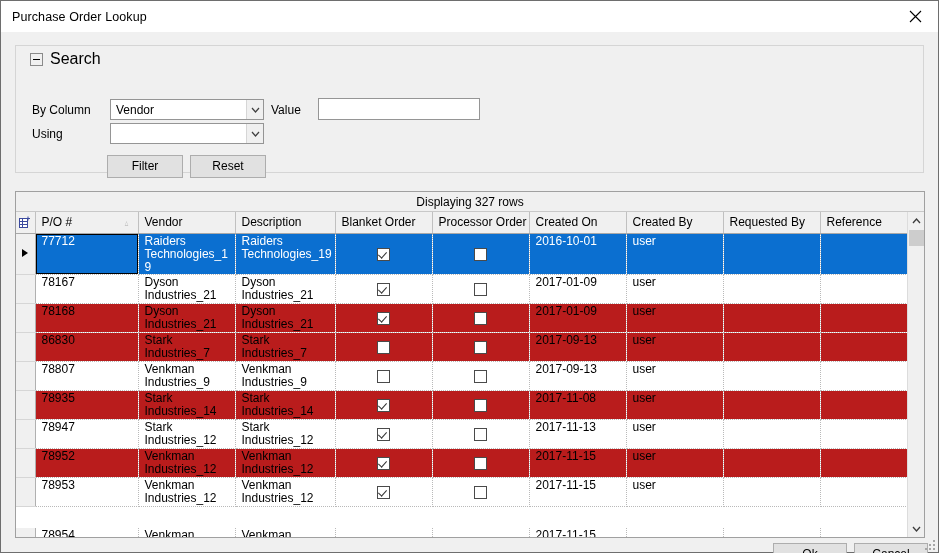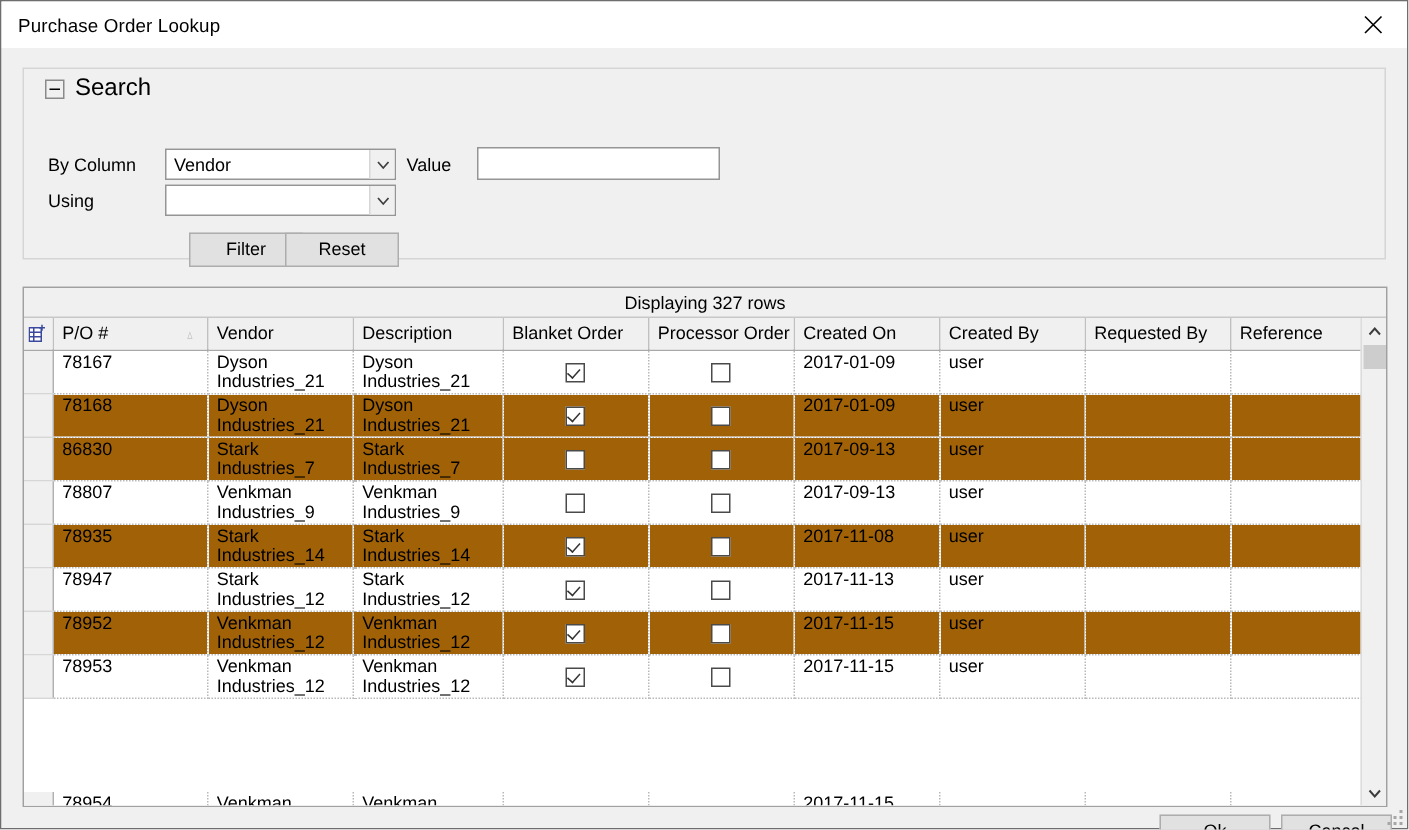--- a/index.html
+++ b/index.html
@@ -134,21 +134,21 @@
     background: #e1e1e1;
     border: 1px solid #adadad;
     font-family: "Liberation Sans", sans-serif;
     font-size: 12px;
     color: #000;
     cursor: default;
     padding: 0;
     text-align: center;
     line-height: 21px;
   }
-  #btn-filter { left: 125px; top: 123px; width: 76px; }
+  #btn-filter { left: 106px; top: 123px; width: 76px; }
   #btn-reset  { left: 189px; top: 123px; width: 76px; }
 
   
   #grid-panel {
     position: absolute; left: 14px; top: 159px;
     width: 910px; height: 347px;
     background: #ffffff;
     border: 1px solid #a0a0a0;
   }
   #grid-caption {
@@ -218,21 +218,21 @@
   #grid tbody td.gutter {
     padding: 0;
     background: #f0f0f0;
     border-right: 1px solid #b0b0b0;
     border-bottom: 1px solid #d6d6d6;
     text-align: center;
     vertical-align: middle;
   }
   #grid tbody td.center { text-align: center; padding-left: 0; vertical-align: middle; }
 
-  tr.alt td { background: #a16207; }
+  tr.alt td { background: #b91c1c; }
   tr.norm td { background: #ffffff; }
   tr.selected td {
     background: #0b6fd0 !important;
     color: #ffffff !important;
     border-right: 1px dotted #b9dcff;
     border-bottom: none;
   }
   tr.selected td.gutter {
     background: #f0f0f0 !important;
     color: #000 !important;
@@ -423,20 +423,32 @@
               <th>Description</th>
               <th>Blanket Order</th>
               <th>Processor Order</th>
               <th>Created On</th>
               <th>Created By</th>
               <th>Requested By</th>
               <th>Reference</th>
             </tr>
           </thead>
           <tbody id="grid-rows">
+              <tr class="selected">
+                <td class="gutter"><span class="row-arrow"></span></td>
+                <td class="first-cell">77712</td>
+                <td>Raiders Technologies_19</td>
+                <td>Raiders Technologies_19</td>
+                <td class="center"><span class="cb checked"></span></td>
+                <td class="center"><span class="cb"></span></td>
+                <td>2016-10-01</td>
+                <td>user</td>
+                <td></td>
+                <td></td>
+              </tr>
               <tr class="norm">
                 <td class="gutter"></td>
                 <td>78167</td>
                 <td>Dyson Industries_21</td>
                 <td>Dyson Industries_21</td>
                 <td class="center"><span class="cb checked"></span></td>
                 <td class="center"><span class="cb"></span></td>
                 <td>2017-01-09</td>
                 <td>user</td>
                 <td></td>

